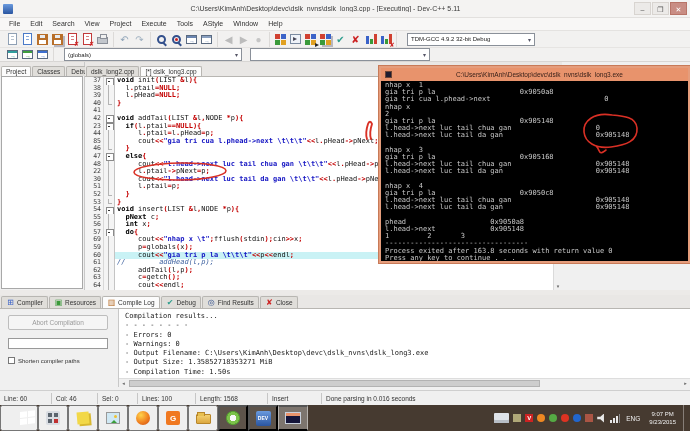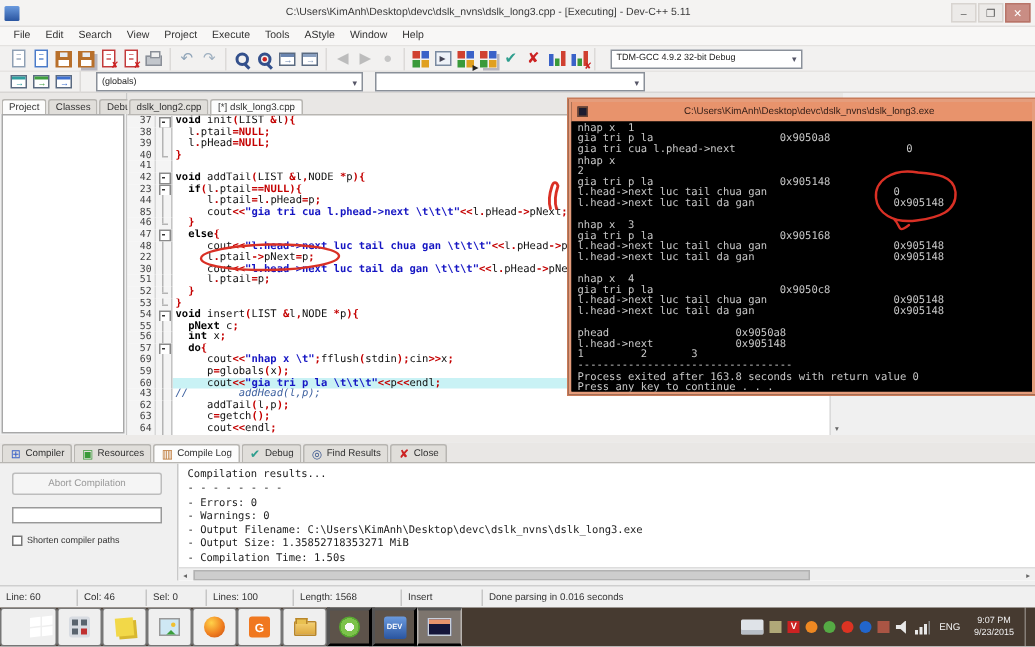--- a/index.html
+++ b/index.html
@@ -454,21 +454,21 @@
               <span class="ln">59</span>
               <span class="fm v"></span>
               <span class="code"><span class="tk-p">     p</span><span class="tk-s">=</span><span class="tk-p">globals</span><span class="tk-s">(</span><span class="tk-p">x</span><span class="tk-s">);</span></span>
             </div>
             <div class="cl hl">
               <span class="ln">60</span>
               <span class="fm v"></span>
               <span class="code"><span class="tk-p">     cout</span><span class="tk-s">&lt;&lt;</span><span class="tk-t">"gia tri p la \t\t\t"</span><span class="tk-s">&lt;&lt;</span><span class="tk-p">p</span><span class="tk-s">&lt;&lt;</span><span class="tk-p">endl</span><span class="tk-s">;</span></span>
             </div>
             <div class="cl">
-              <span class="ln">43</span>
+              <span class="ln">61</span>
               <span class="fm v"></span>
               <span class="code"><span class="tk-c">//        addHead(l,p);</span></span>
             </div>
             <div class="cl">
               <span class="ln">62</span>
               <span class="fm v"></span>
               <span class="code"><span class="tk-p">     addTail</span><span class="tk-s">(</span><span class="tk-p">l</span><span class="tk-s">,</span><span class="tk-p">p</span><span class="tk-s">);</span></span>
             </div>
             <div class="cl">
               <span class="ln">63</span>

